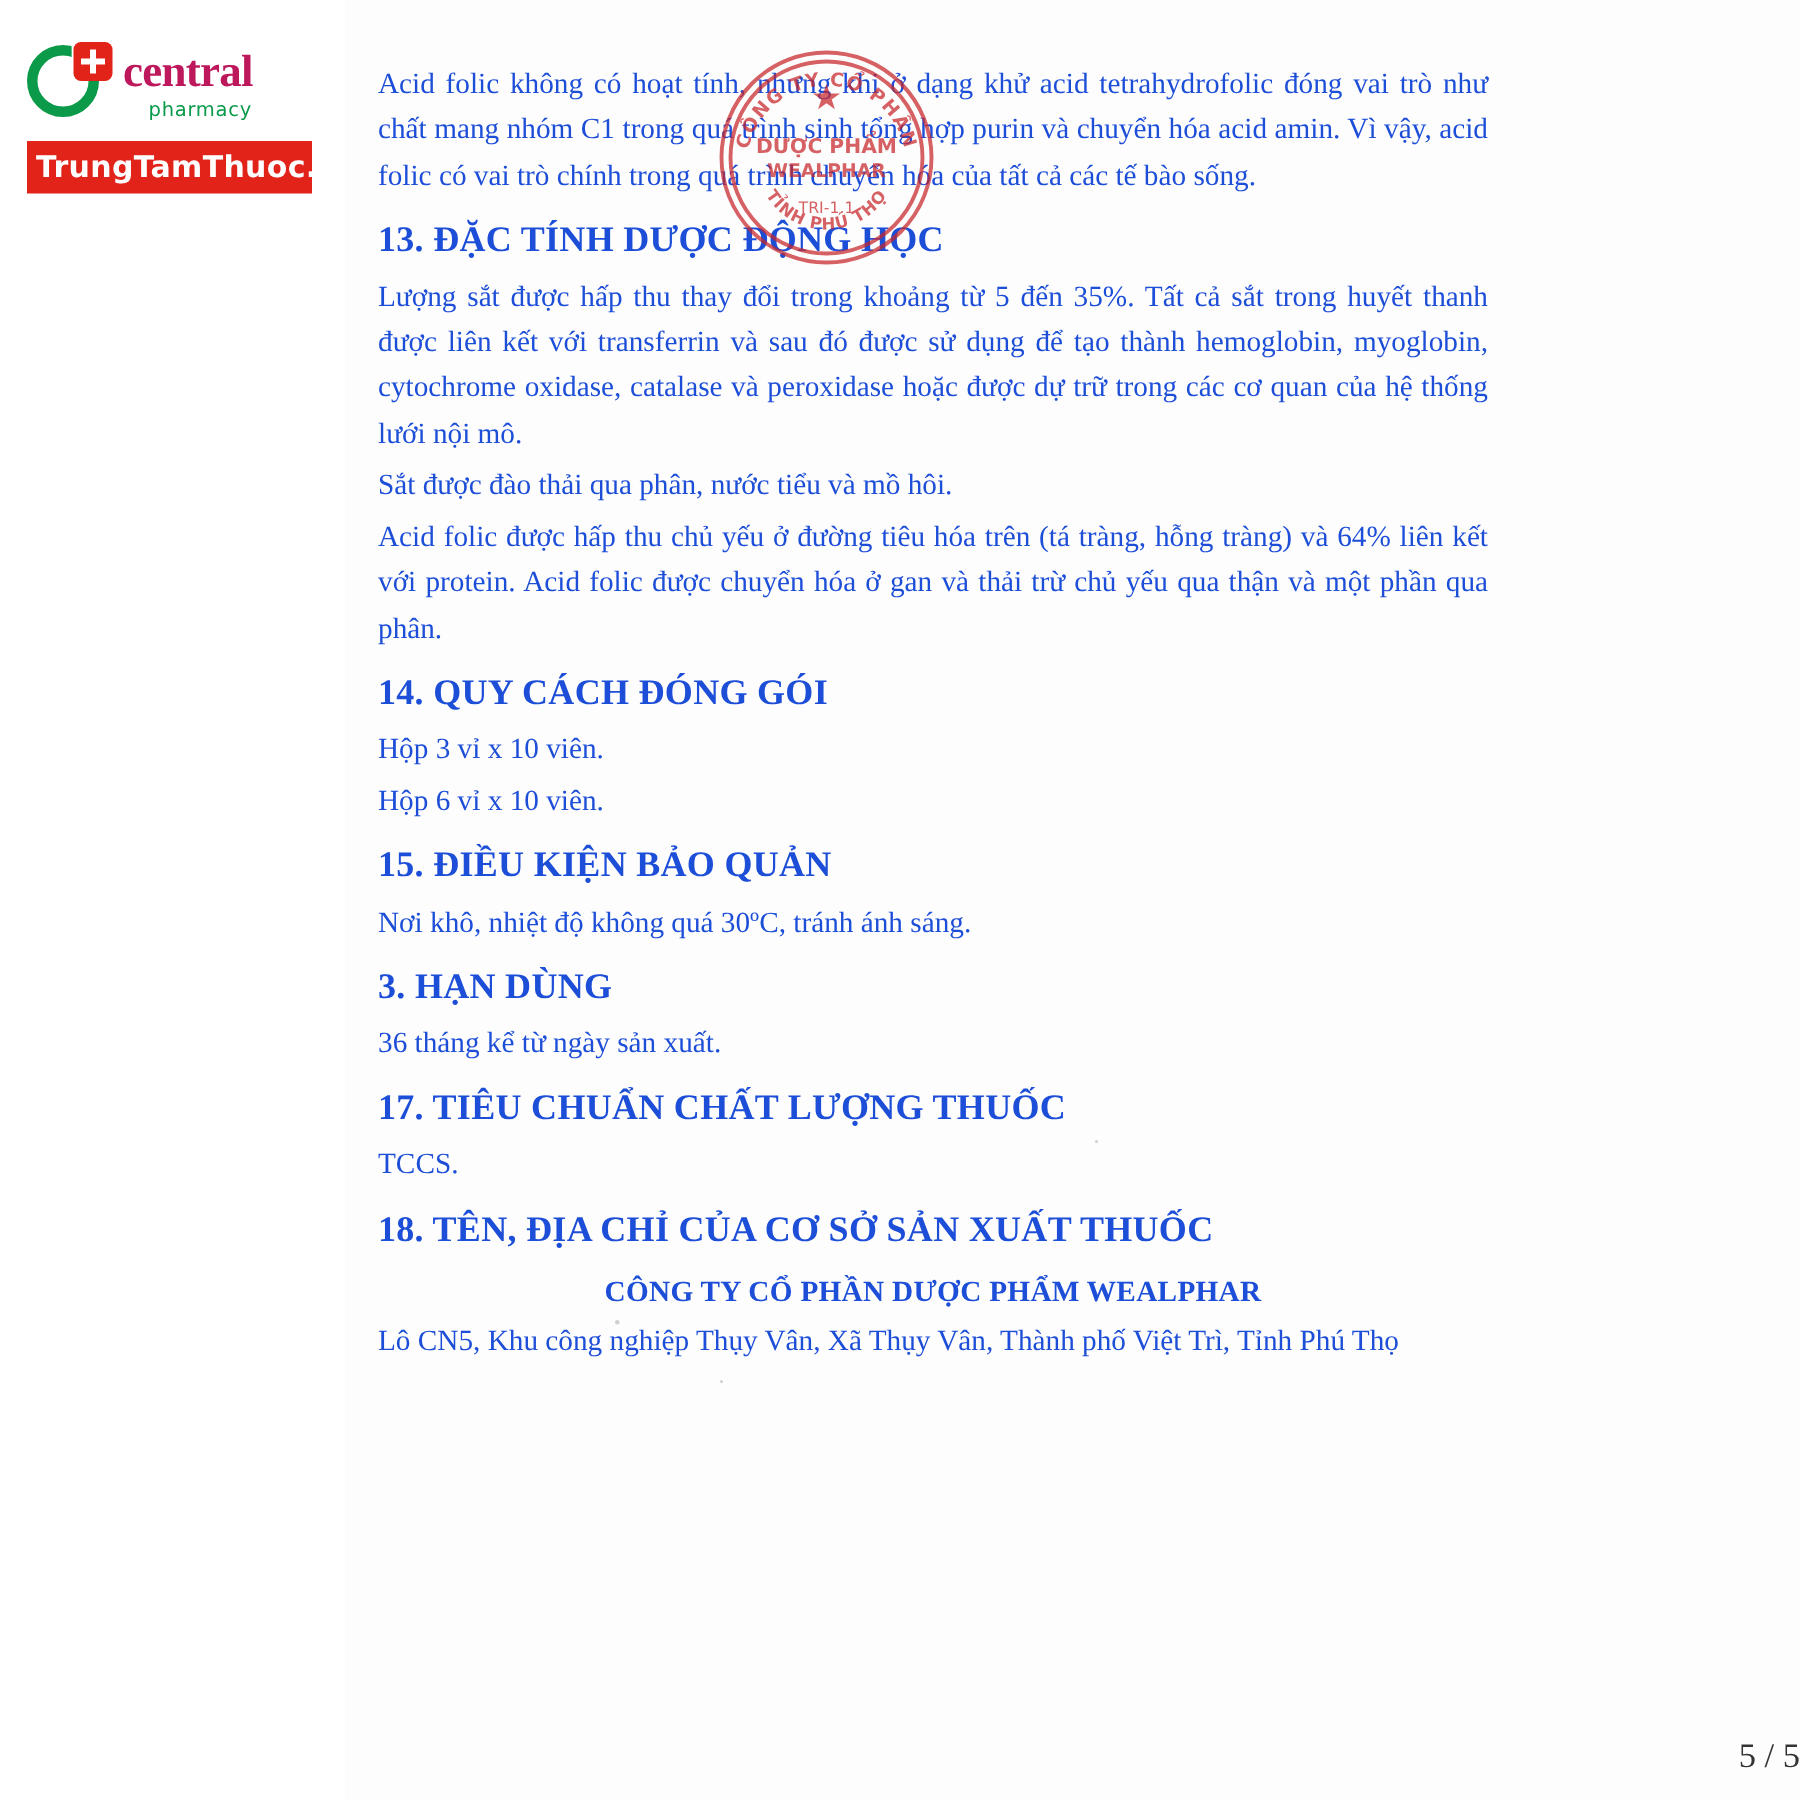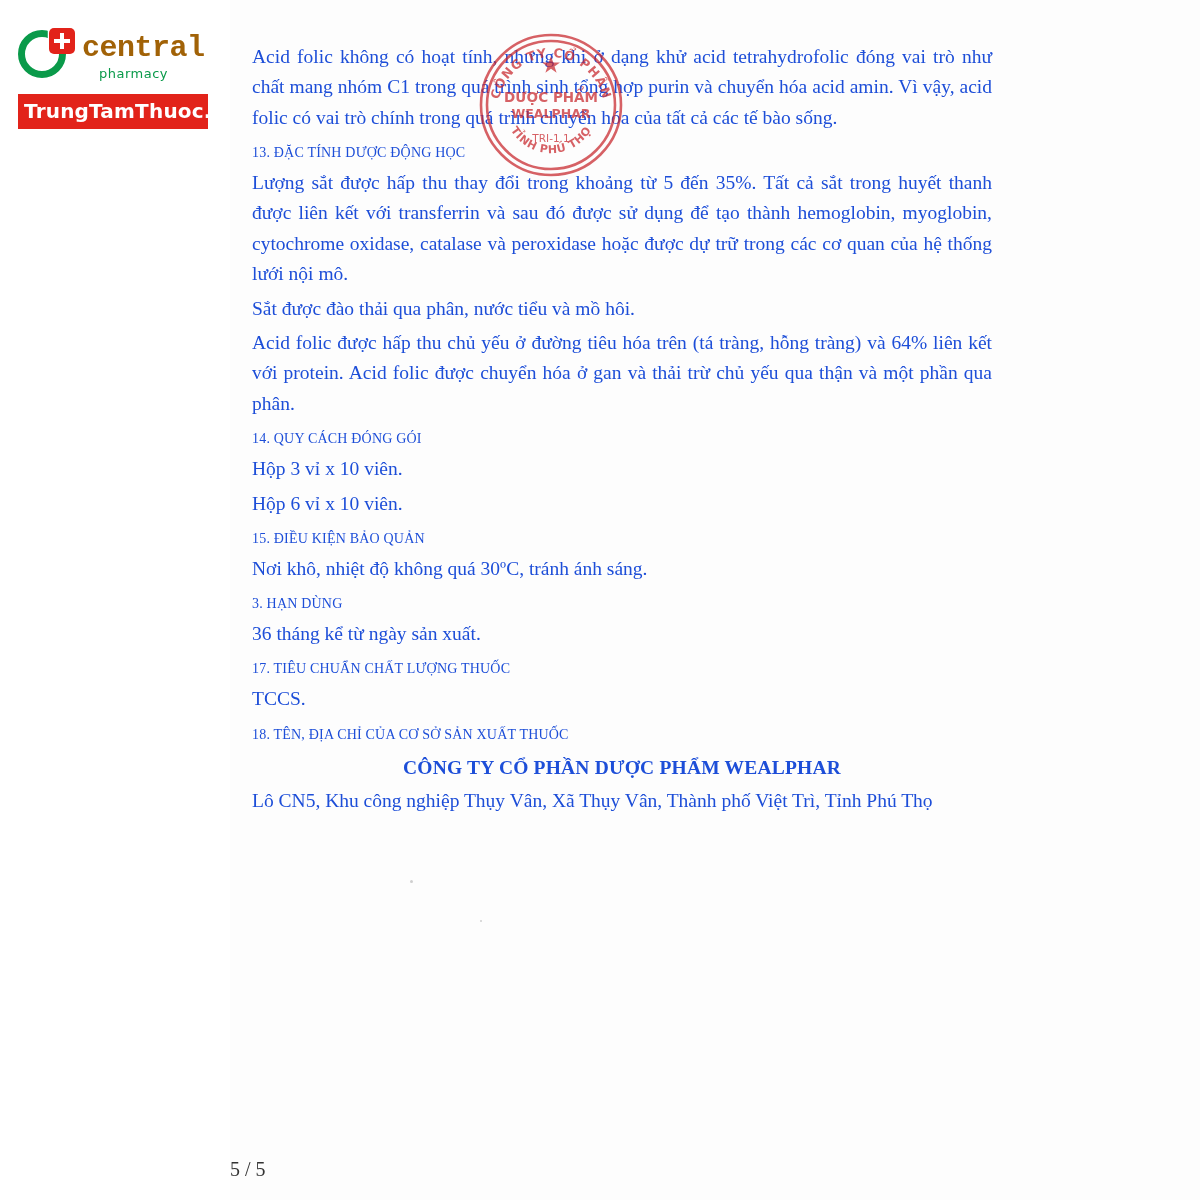--- a/index.html
+++ b/index.html
@@ -68,24 +68,24 @@
   .logo-cross::after {
     left: 5px;
     top: 11px;
     width: 16px;
     height: 4px;
   }
   .logo-words {
     line-height: 1;
   }
   .logo-name {
-    font-family: Liberation Mono, monospace;
+    font-family: Liberation Serif, serif;
     font-size: 30px;
     font-weight: bold;
-    color: #a16207;
+    color: #be185d;
     letter-spacing: -0.5px;
   }
   .logo-sub {
     font-family: "DejaVu Sans", sans-serif;
     font-size: 13px;
     color: #0a9a4a;
     margin-top: 4px;
     margin-left: 17px;
     letter-spacing: 0.5px;
   }
@@ -122,22 +122,22 @@
     font-size: 19.5px;
     line-height: 1.56;
   }
   .para {
     margin: 0 0 4px 0;
     text-align: justify;
     text-justify: inter-word;
   }
   .heading {
     margin: 9px 0 4px 0;
-    font-weight: normal;
-    font-size: 14px;
+    font-weight: bold;
+    font-size: 24px;
     letter-spacing: 0.2px;
   }
   .center {
     text-align: center;
     font-weight: bold;
     margin: 8px 0 2px 0;
     letter-spacing: 0.2px;
   }
   .center-normal {
     margin: 0;
@@ -154,22 +154,22 @@
     opacity: 0.72;
   }
   #stamp svg { display:block; }
 
   
   #page-number {
     position: absolute;
     left: 0;
     right: 0;
     top: 1158px;
-    text-align: left;
-    font-size: 20px;
+    text-align: right;
+    font-size: 23px;
     color: #333;
   }
 
   
   .speckle {
     position: absolute;
     background: #cfcfcf;
     border-radius: 50%;
   }
 </style>

